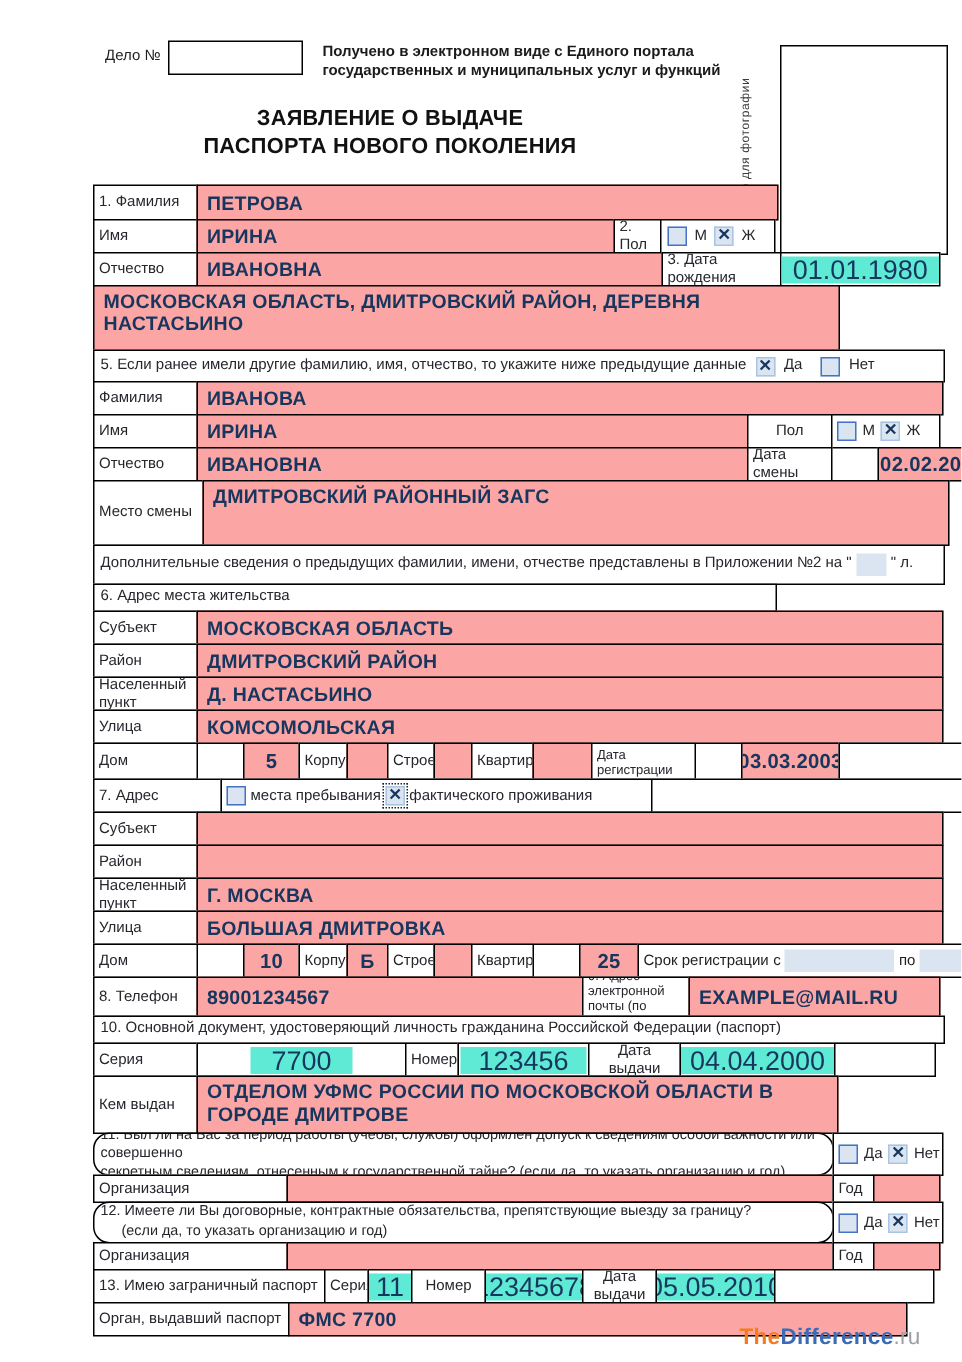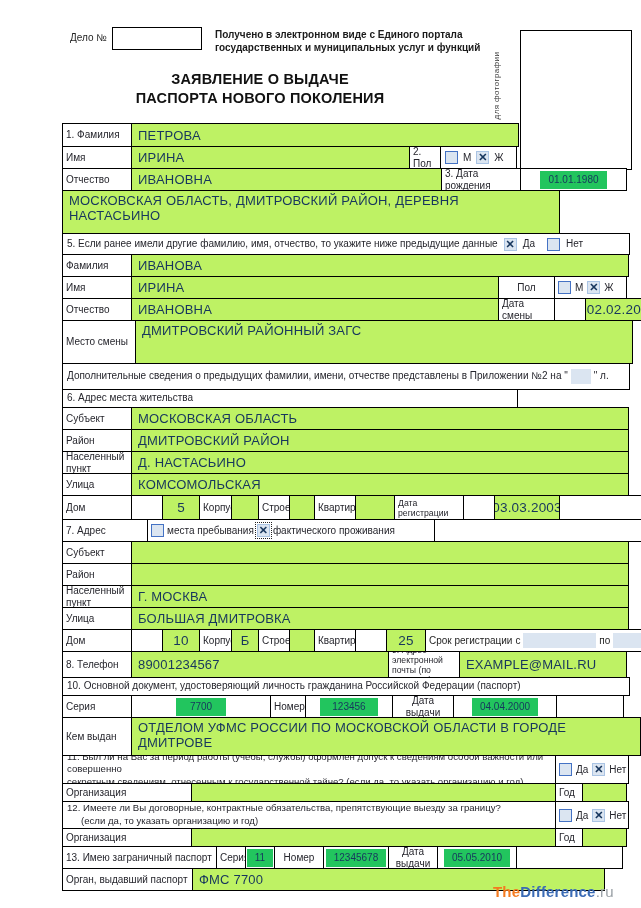--- a/index.html
+++ b/index.html
@@ -16,31 +16,31 @@
   .photo-label{left:492px;top:30px;height:138px;width:16px;font-size:8px;color:#3a3a3a;
                writing-mode:vertical-rl;transform:rotate(180deg);text-align:center;letter-spacing:.4px;}
   
   .form{position:absolute;left:62px;top:123px;width:569px;}
   .r{display:flex;}
   .r>div{border:1px solid #000;margin-right:-1px;margin-bottom:-1px;box-sizing:border-box;
          flex:0 0 auto;display:flex;align-items:center;overflow:hidden;}
   .lbl{background:#fff;font-size:10px;padding:1px 3px;line-height:1.15;color:#26262d;}
   .lbl.small{font-size:8.7px;}
   .lbl.c{justify-content:center;text-align:center;}
-  .val{background:#bef264;font-size:13px;padding:1px 6px;color:#17365d;letter-spacing:.2px;}
+  .val{background:#fca5a5;font-size:13px;padding:1px 6px;color:#17365d;letter-spacing:.2px;font-weight:bold;}
   .val.c{justify-content:center;padding:1px 2px;}
   .val.num{font-size:13.5px;margin-left:31px;}
   .val.top{align-items:flex-start;padding-top:2px;}
   .white{background:#fff;}
   .chipcell{background:#fff;justify-content:center;}
-  .chip{display:inline-block;background:#22c55e;color:#17365d;font-size:10px;
+  .chip{display:inline-block;background:#5eead4;color:#17365d;font-size:18px;
         padding:1px 8px;line-height:16px;}
   .blank{display:inline-block;background:#dbe5f1;height:15px;vertical-align:middle;}
   .sect{background:#fff;font-size:10px;padding:2px 4px;line-height:1.25;color:#26262d;}
-  .qtext{font-size:9.6px;line-height:1.32;}
+  .qtext{font-size:9.6px;line-height:1.32;border-radius:11px;}
   .cb{width:13px;height:13px;box-sizing:border-box;background:#dbe5f1;border:1px solid #4472c4;
       display:inline-flex;align-items:center;justify-content:center;flex:none;}
   .cb.ck{border-color:#aac4e4;color:#17365d;font-size:11px;font-weight:bold;line-height:11px;}
   .cb.focus{outline:1px dotted #222;outline-offset:1px;}
   .cbl{font-size:10px;color:#26262d;}
   .danet{background:#fff;padding:0 3px;gap:4px;font-size:10px;}
   .emaillbl{flex-direction:column;align-items:flex-start;justify-content:center;}
   
   .watermark{left:493px;top:883px;font-size:15px;font-weight:bold;letter-spacing:.2px;}
 </style>
@@ -247,21 +247,21 @@
       </div>
       <div class="lbl c" style="width:62px">Дата выдачи</div>
       <div class="chipcell" style="width:104px">
         <span class="chip">04.04.2000</span>
       </div>
       <div class="white" style="width:68px"></div>
     </div>
 
     <div class="r" style="height:38px">
       <div class="lbl" style="width:70px">Кем выдан</div>
-      <div class="val top" style="width:510px">ОТДЕЛОМ УФМС РОССИИ ПО МОСКОВСКОЙ ОБЛАСТИ В ГОРОДЕ ДМИТРОВЕ</div>
+      <div class="val top" style="width:428px">ОТДЕЛОМ УФМС РОССИИ ПО МОСКОВСКОЙ ОБЛАСТИ В ГОРОДЕ ДМИТРОВЕ</div>
     </div>
 
     <div class="r" style="height:28px">
       <div class="sect qtext" style="width:494px">
         <span>
           <span>11. Был ли на Вас за период работы (учебы, службы) оформлен допуск к сведениям особой важности или совершенно</span><br>
           <span>секретным сведениям, отнесенным к государственной тайне? (если да, то указать организацию и год)</span>
         </span>
       </div>
       <div class="white danet" style="width:74px">

